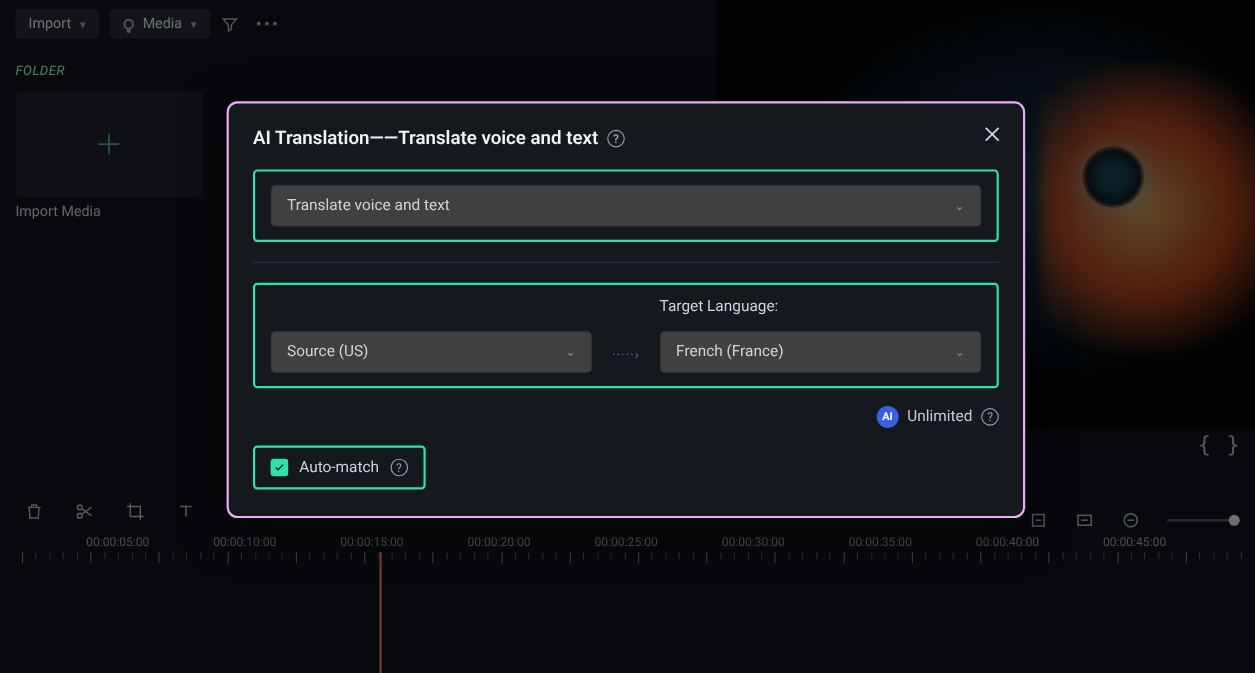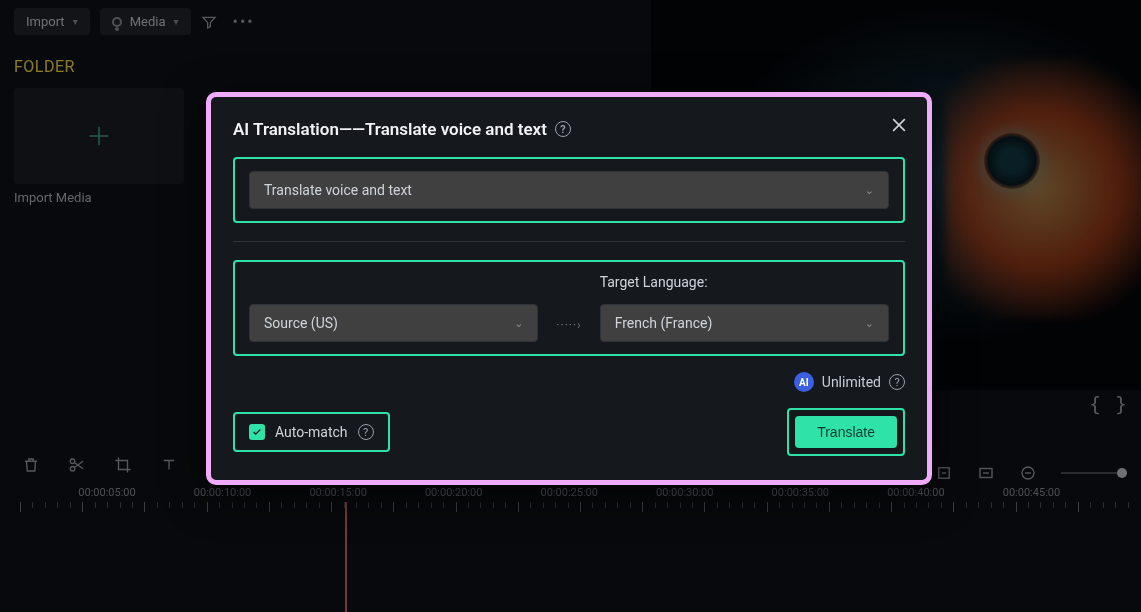--- a/index.html
+++ b/index.html
@@ -6,21 +6,21 @@
 body { font-family:-apple-system,BlinkMacSystemFont,"Segoe UI",Roboto,sans-serif; background:#0f1216; color:#c7cdd4; width:1141px; height:612px; overflow:hidden; position:relative; }
 .topbar { display:flex; align-items:center; padding:8px 14px; gap:10px; }
 .tb-btn { background:#22262c; border-radius:4px; padding:6px 12px; display:flex; align-items:center; gap:8px; font-size:13px; color:#c7cdd4; cursor:pointer; }
 .tb-btn .chev { font-size:10px; color:#8a9099; }
 .recdot { width:10px; height:10px; border:2px solid #8a9099; border-radius:50%; display:inline-block; }
 .recdot.inner { width:4px; height:4px; background:#8a9099; border:none; position:relative; left:1px; }
 .search { display:flex; align-items:center; gap:10px; color:#7a828c; font-size:13px; margin-left:6px; width:210px; }
 .search-icn { width:14px; height:14px; }
 .filter-icn { width:16px; height:16px; color:#9aa1aa; cursor:pointer; }
 .more-icn { color:#9aa1aa; font-size:16px; cursor:pointer; padding:0 6px; letter-spacing:2px; }
-.folder-label { padding:14px 14px 8px; font-size:16px; color:#fde047; letter-spacing:.5px; }
+.folder-label { padding:14px 14px 8px; font-size:12px; color:#86efac; letter-spacing:.5px;font-style:italic; }
 .thumb { width:170px; height:96px; background:#1a1e24; margin:4px 14px 6px; border-radius:4px; display:flex; align-items:center; justify-content:center; cursor:pointer; }
 .plus { stroke:#3f9c7f; }
 .thumb-label { margin:2px 14px; font-size:13px; color:#b3bac2; }
 .preview { position:absolute; right:0; top:0; width:490px; height:390px; background:radial-gradient(ellipse at 60% 45%, #1b3a4a 0%, #05070a 55%), radial-gradient(ellipse at 72% 40%, #d67a3a 0%, transparent 45%); overflow:hidden; }
 .nebula::before{content:"";position:absolute;left:60%;top:15%;width:240px;height:260px;background:radial-gradient(circle at 40% 50%, rgba(255,180,90,.65), rgba(204,70,20,.7) 40%, transparent 72%);filter:blur(4px);}
 .nebula::after{content:"";position:absolute;left:68%;top:34%;width:56px;height:56px;border-radius:50%;background:radial-gradient(circle,#123844 30%,#0a1a22 60%,transparent 75%);box-shadow:0 0 12px 6px rgba(70,180,200,.25);}
 .transport { position:absolute; right:14px; top:392px; display:flex; align-items:center; gap:14px; color:#9aa1aa; font-size:18px; }
 .curly { font-family:monospace; font-size:20px; color:#9aa1aa; }
 .toolbar { position:absolute; left:0; bottom:130px; display:flex; align-items:center; gap:28px; padding:8px 22px; color:#9aa1aa; }
 .tool { width:18px; height:18px; cursor:pointer; }
@@ -29,21 +29,21 @@
 .zoom-handle { position:absolute; right:0; top:-4px; width:10px; height:10px; border-radius:50%; background:#c7cdd4; }
 .ruler { position:absolute; left:0; bottom:0; width:100%; height:128px;padding-left:27px; }
 .ticks { position:relative; height:28px; margin-top:2px; }
 .tick-label{ position:absolute; top:0; font-size:11px; color:#8a9099; transform:translateX(-50%); }
 .tickmarks{ position:absolute; top:18px; left:0; width:100%; height:10px; }
 .tk{ position:absolute; top:0; width:1px; height:6px; background:#4b525b; }
 .tk.major{ height:10px; background:#6b737e; }
 .playhead{ position:absolute; top:18px; width:2px; height:110px; background:#d9646b; }
 
 .dim{ position:absolute; inset:0; background:rgba(0,0,0,.45); }
-.dialog{ position:absolute; left:206px; top:92px; width:726px; background:#15181d; border:5px solid #f0abfc; border-radius:10px; padding:22px 22px 24px; box-shadow:0 10px 40px rgba(0,0,0,.6); }
+.dialog{ position:absolute; left:206px; top:92px; width:726px; background:#15181d; border:2px solid #f0abfc; border-radius:10px; padding:22px 22px 24px; box-shadow:0 10px 40px rgba(0,0,0,.6); }
 .dlg-title{ display:flex; align-items:center; gap:8px; font-size:17px; font-weight:600; color:#f0f2f5; }
 .dlg-close{ position:absolute; right:18px; top:18px; width:20px; height:20px; cursor:pointer; color:#d0d4da; }
 .help-q{ width:16px; height:16px; border:1.5px solid #9aa1aa; border-radius:50%; display:inline-flex; align-items:center; justify-content:center; font-size:11px; color:#9aa1aa; cursor:pointer; }
 .hl-box{ border:2px solid #2fe3a8; border-radius:4px; padding:12px 14px; margin-top:18px; }
 .sec-label{ font-size:14px; color:#d0d4da; margin-bottom:14px; }
 .select{ background:#404040; border:1px solid #2e333a; border-radius:4px; padding:10px 14px; display:flex; align-items:center; justify-content:space-between; font-size:14px; color:#d0d4da; cursor:pointer; }
 .select .chev{ font-size:11px; color:#8a9099; }
 .hr{ height:1px; background:#2e333a; margin:18px 0 0; }
 .lang-row{ display:flex; align-items:flex-end; gap:18px; }
 .lang-col{ flex:1; }
@@ -281,17 +281,14 @@
   <div class="footer-row">
     <div class="auto-box">
       <span class="chk">
         <svg viewBox="0 0 24 24" fill="none" stroke-width="3" stroke="currentColor">
             <polyline points="4 12 9 17 20 6"></polyline>
           </svg>
       </span>
       <span>Auto-match</span>
       <span class="help-q">?</span>
     </div>
-    <div class="translate-wrap">
-      <button class="translate-btn">Translate</button>
-    </div>
   </div>
 </div>
 
 </body></html>

